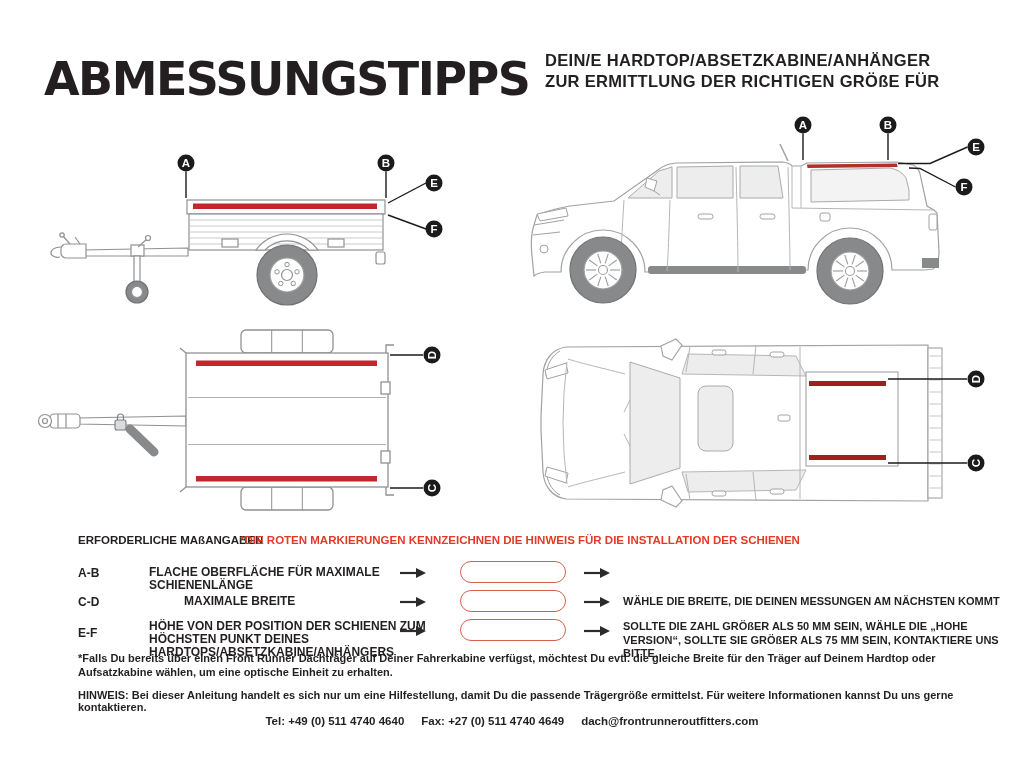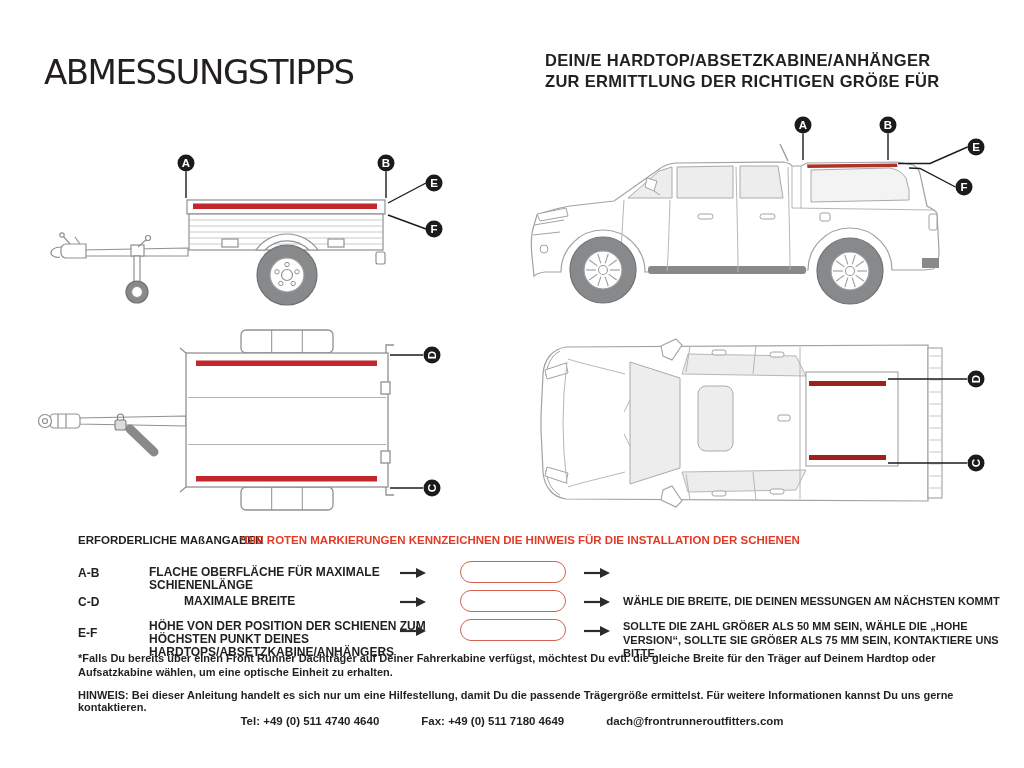--- a/index.html
+++ b/index.html
@@ -1,37 +1,37 @@
 <!DOCTYPE html>
 <html><head>
 <meta charset="utf-8">
 <style>
   * { margin:0; padding:0; box-sizing:border-box; }
   body { background:#fff; }
   .page { position:relative; width:1024px; height:768px; background:#ffffff;
           font-family:"Liberation Sans", sans-serif; color:#231f20; overflow:hidden; }
   .abs { position:absolute; }
-  .title { left:44px; top:52px; font-size:34px; font-weight:400; letter-spacing:-1.5px;
+  .title { left:44px; top:52px; font-size:46px; font-weight:700; letter-spacing:-1.5px;
            font-family:"DejaVu Sans","Liberation Sans",sans-serif; white-space:nowrap; }
   .subtitle { left:545px; top:50px; font-size:16.5px; font-weight:700; line-height:21px;
               letter-spacing:0.3px; }
   svg.diagram { position:absolute; }
   .meas-heading { left:78px; top:534px; font-size:11.5px; font-weight:700; }
   .red-note { left:240px; top:534px; font-size:11.5px; font-weight:700; color:#e23a27; }
   .row-key { font-size:12px; font-weight:700; width:42px; }
   .row-label { font-size:12px; font-weight:700; line-height:13px; width:292px;margin-left:27px; }
   .row-note { font-size:11px; font-weight:700; line-height:13.5px; width:398px; left:623px; }
   .pill { left:460px; width:106px; height:22px; border:1.5px solid #d4604d;
           border-radius:12px; background:#fff; font-size:11px; font-weight:700;
           text-align:center; line-height:20px; color:#231f20; }
   .arrow { width:26px; height:12px; }
   .footnote { left:78px; top:651px; width:930px; font-size:11px; font-weight:700; line-height:14px; }
   .hinweis  { left:78px; top:689px; width:930px; font-size:11px; font-weight:700; }
   .contact  { left:0; top:715px; width:1024px; display:flex; justify-content:center;
-              gap:42px; font-size:11.5px; font-weight:700; }
+              gap:17px; font-size:11.5px; font-weight:700; }
 </style>
 </head>
 <body>
 
 <div class="page">
 
   <div class="abs title">ABMESSUNGSTIPPS</div>
   <div class="abs subtitle">
     <div>DEIN/E HARDTOP/ABSETZKABINE/ANHÄNGER</div>
     <div>ZUR ERMITTLUNG DER RICHTIGEN GRÖßE FÜR</div>
@@ -359,17 +359,17 @@
     <line x1="0" y1="6" x2="17" y2="6" stroke="#2b2b2b" stroke-width="2.2"></line>
     <polygon points="16,1 26,6 16,11" fill="#2b2b2b"></polygon>
   </svg>
   <div class="abs row-note" style="top:620px;">SOLLTE DIE ZAHL GRÖßER ALS 50 MM SEIN, WÄHLE DIE „HOHE VERSION“, SOLLTE SIE GRÖßER ALS 75 MM SEIN, KONTAKTIERE UNS BITTE.</div>
 
   <div class="abs footnote">*Falls Du bereits über einen Front Runner Dachträger auf Deiner Fahrerkabine verfügst, möchtest Du evtl. die gleiche Breite für den Träger auf Deinem Hardtop oder Aufsatzkabine wählen, um eine optische Einheit zu erhalten.</div>
   <div class="abs hinweis">HINWEIS: Bei dieser Anleitung handelt es sich nur um eine Hilfestellung, damit Du die passende Trägergröße ermittelst. Für weitere Informationen kannst Du uns gerne kontaktieren.</div>
 
   <div class="abs contact">
     <span>Tel: +49 (0) 511 4740 4640</span>
-    <span>Fax: +49 (0) 511 7180 4649</span>
+    <span>Fax: +27 (0) 511 4740 4649</span>
     <span>dach@frontrunneroutfitters.com</span>
   </div>
 
 </div>
 
 </body></html>

